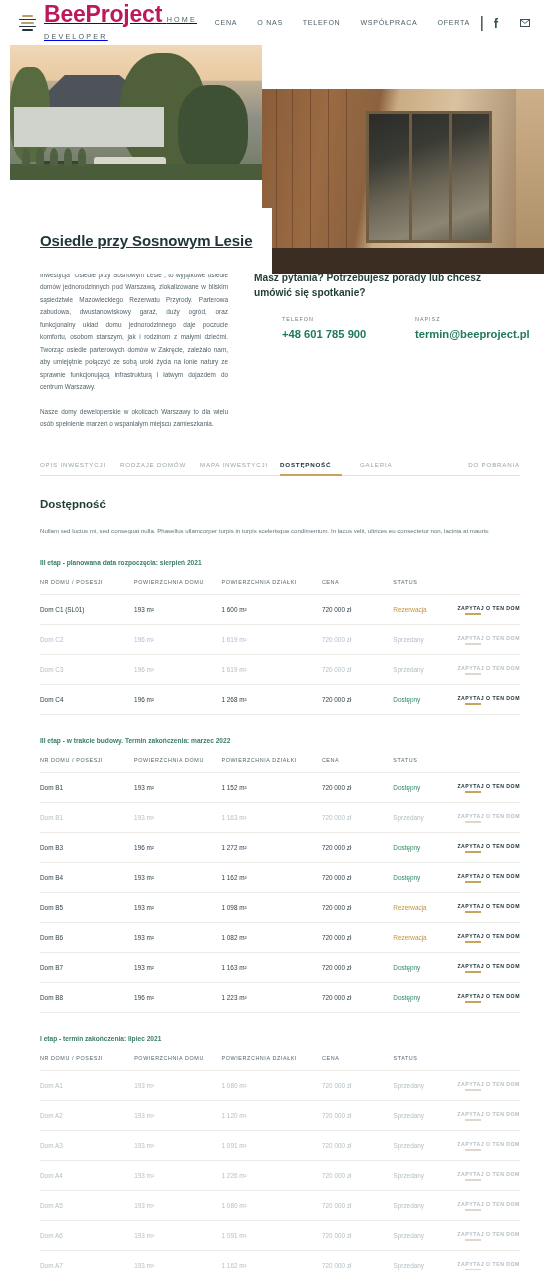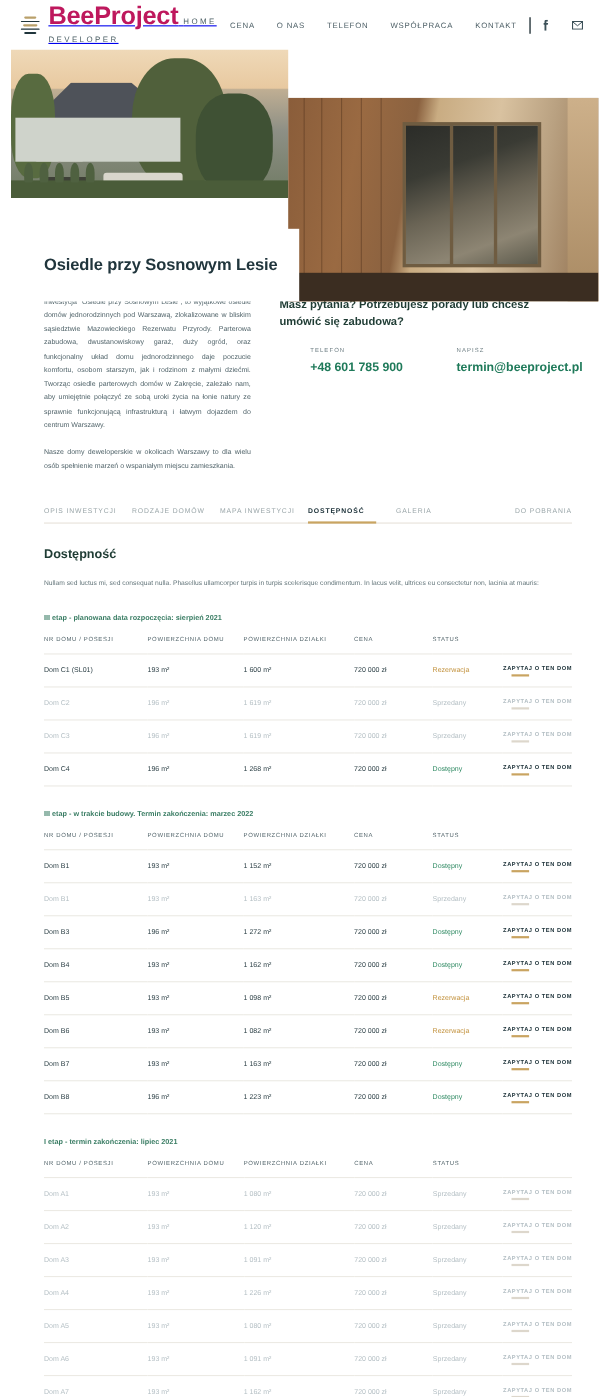--- a/index.html
+++ b/index.html
@@ -95,21 +95,21 @@
   .hr-floor { position:absolute; left:0; right:0; bottom:0; height:26px; background:#3b2d21; }
   .hr-sky { position:absolute; right:0; top:0; width:28px; bottom:0; background:linear-gradient(#cdb08a,#a98a63); }
 
   .hero-card {
     position: absolute; left: 10px; top: 163px; width: 262px; height: 66px;
     background: #ffffff; z-index: 4;
     display: flex; align-items: center;
   }
   .hero-title {
     font-size: 15px; font-weight: bold; line-height: 1.35; color: #20353c;
-    padding-left: 30px; letter-spacing: -0.1px;
+    padding-left: 30px; letter-spacing: -0.1px; text-decoration: underline;
   }
 
   
   .intro {
     display: flex; padding: 28px 34px 0 40px; gap: 26px; align-items: flex-start;
   }
   .intro-left { width: 240px; }
   .intro-left p {
     font-size: 6.4px; line-height: 1.95; color: #52656b; text-align: justify;
   }
@@ -197,21 +197,21 @@
     <span class="brand-text">
       <span class="brand-name">BeeProject</span>
       <span class="brand-sub">HOME DEVELOPER</span>
     </span>
   </a>
   <nav class="main-nav">
     <a href="#">CENA</a>
     <a href="#">O NAS</a>
     <a href="#">TELEFON</a>
     <a href="#">WSPÓŁPRACA</a>
-    <a href="#">KONTAKT</a>
+    <a href="#">OFERTA</a>
     <span class="sep">|</span>
     <a href="#" class="nav-icon">
       <svg width="6" height="10" viewBox="0 0 6 10">
           <path d="M4 0H2.6C1.4 0 1 .8 1 1.8V3H0v1.6h1V10h1.7V4.6H4L4.3 3H2.7V2c0-.3.1-.4.5-.4H4V0z" fill="#3c5058"></path>
         </svg>
     </a>
     <a href="#" class="nav-icon">
       <svg width="10" height="8" viewBox="0 0 10 8">
           <rect x="0.5" y="0.5" width="9" height="7" fill="none" stroke="#3c5058"></rect>
           <path d="M0.7 0.9 5 4.4 9.3 0.9" fill="none" stroke="#3c5058" stroke-width="0.9"></path>
@@ -255,21 +255,21 @@
     <h1 class="hero-title">Osiedle przy Sosnowym Lesie</h1>
   </div>
 </section>
 
 <section class="intro">
   <div class="intro-left">
     <p>Inwestycja "Osiedle przy Sosnowym Lesie", to wyjątkowe osiedle domów jednorodzinnych pod Warszawą, zlokalizowane w bliskim sąsiedztwie Mazowieckiego Rezerwatu Przyrody. Parterowa zabudowa, dwustanowiskowy garaż, duży ogród, oraz funkcjonalny układ domu jednorodzinnego daje poczucie komfortu, osobom starszym, jak i rodzinom z małymi dziećmi. Tworząc osiedle parterowych domów w Zakręcie, zależało nam, aby umiejętnie połączyć ze sobą uroki życia na łonie natury ze sprawnie funkcjonującą infrastrukturą i łatwym dojazdem do centrum Warszawy.</p>
     <p>Nasze domy deweloperskie w okolicach Warszawy to dla wielu osób spełnienie marzeń o wspaniałym miejscu zamieszkania.</p>
   </div>
   <div class="intro-right">
-    <div class="cta-head">Masz pytania? Potrzebujesz porady lub chcesz umówić się zabudowa?</div>
+    <div class="cta-head">Masz pytania? Potrzebujesz porady lub chcesz umówić się spotkanie?</div>
     <div class="cta-grid">
       <div class="cta-col">
         <div class="cta-label">TELEFON</div>
         <div class="cta-value">
           <a href="#">+48 601 785 900</a>
         </div>
       </div>
       <div class="cta-col">
         <div class="cta-label">NAPISZ</div>
         <div class="cta-value">

